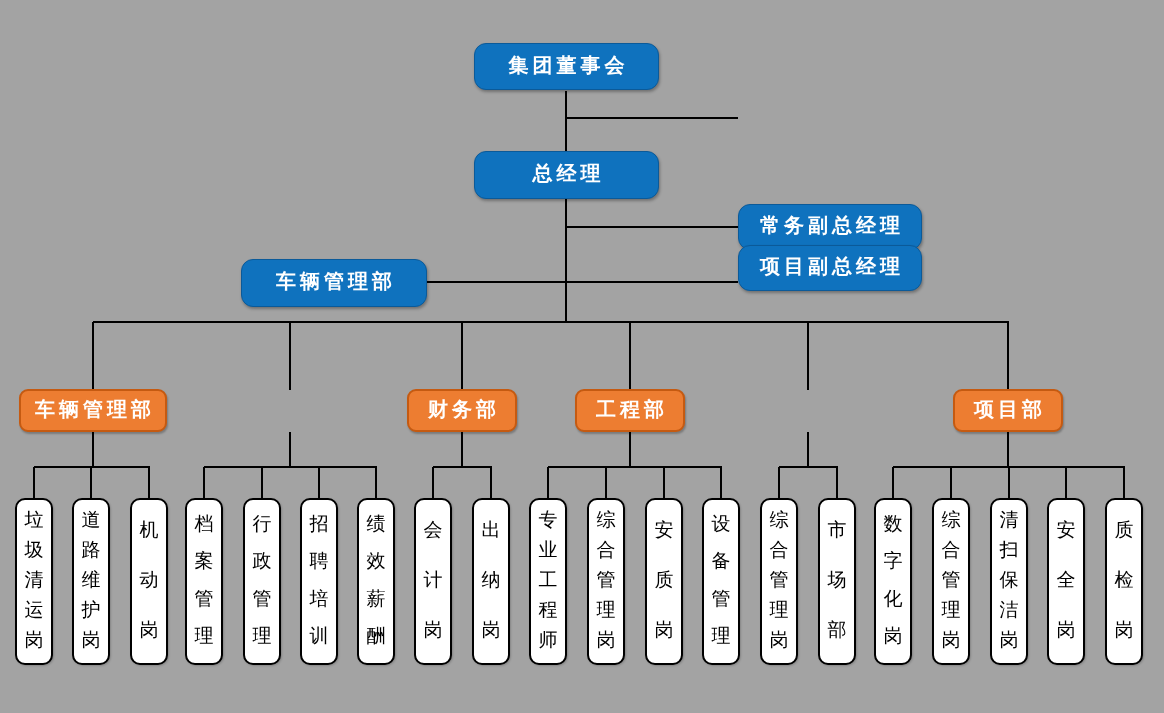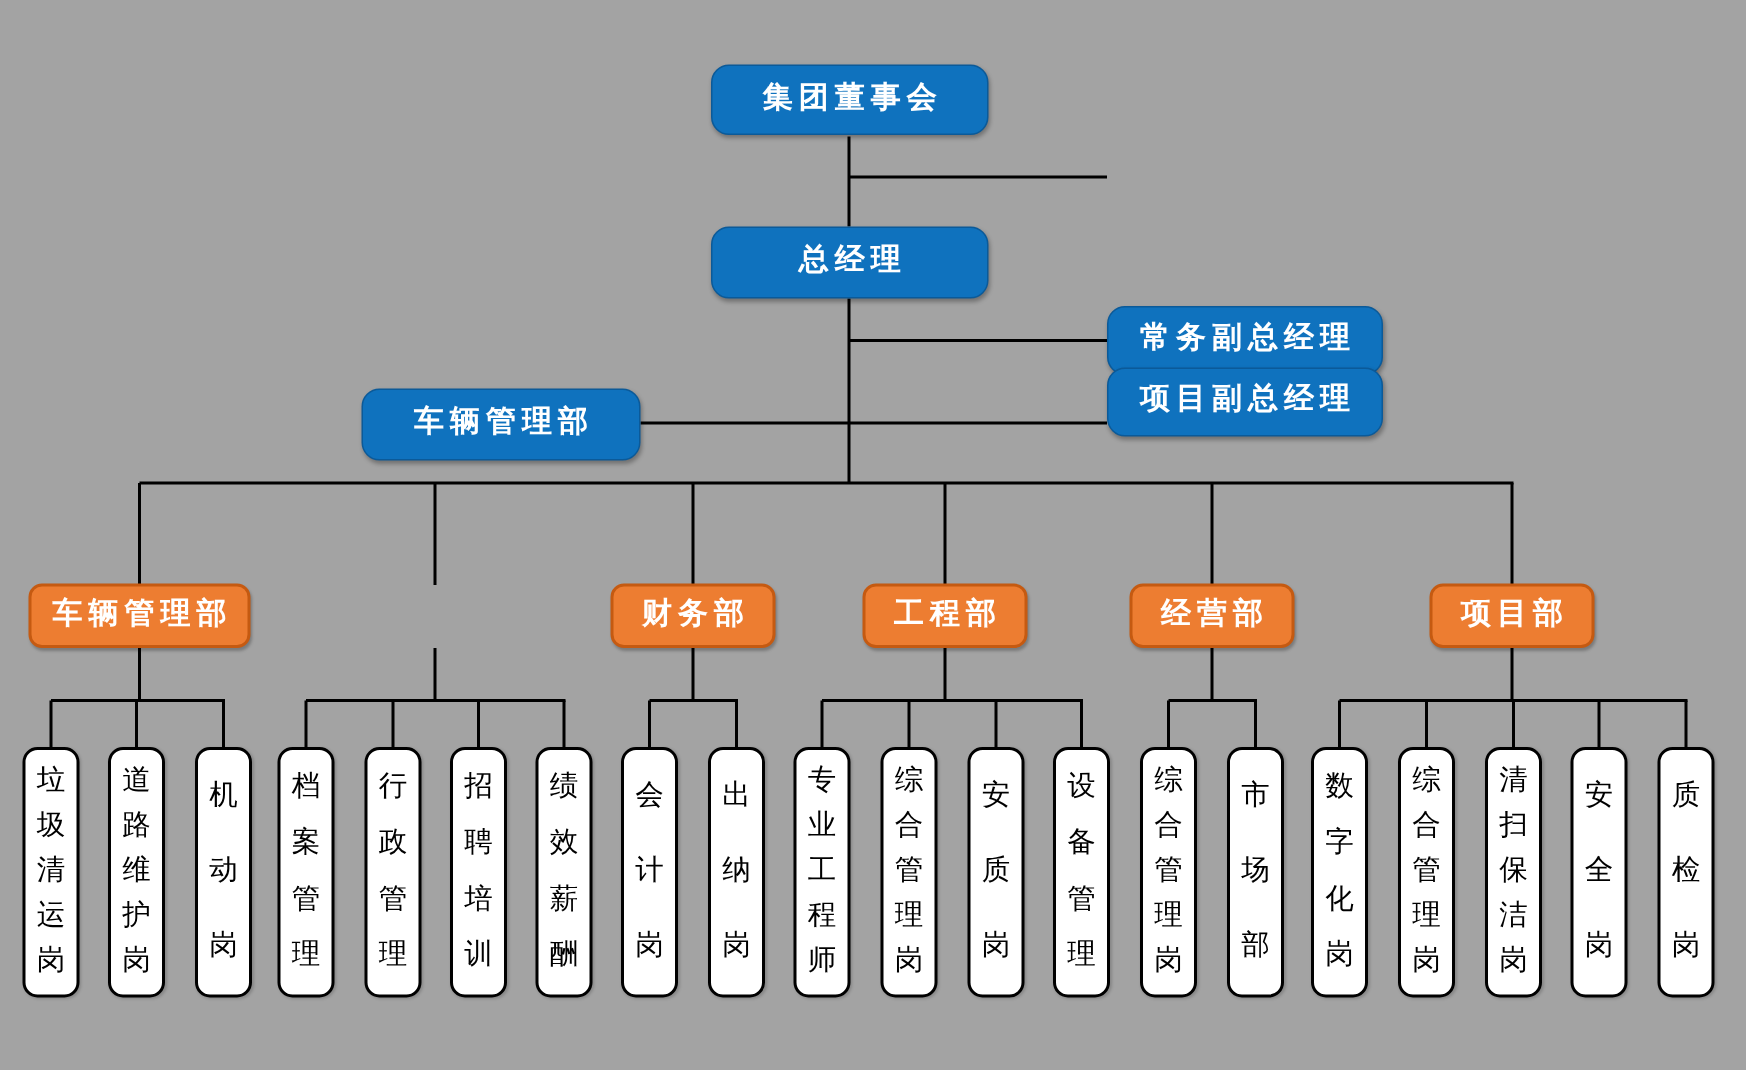--- a/index.html
+++ b/index.html
@@ -94,21 +94,20 @@
 
   <div class="node exec" style="left:474px;top:43px;width:185px;height:47px">集团董事会</div>
   <div class="node exec" style="left:474px;top:151px;width:185px;height:48px">总经理</div>
   <div class="node exec" style="left:738px;top:204px;width:184px;height:46px">常务副总经理</div>
   <div class="node exec" style="left:738px;top:245px;width:184px;height:46px">项目副总经理</div>
   <div class="node exec" style="left:241px;top:259px;width:186px;height:48px">车辆管理部</div>
 
   <div class="node dept" style="left:19px;top:389px;width:148px;height:43px">车辆管理部</div>
   <div class="node dept" style="left:575px;top:389px;width:110px;height:43px">工程部</div>
   <div class="node dept" style="left:407px;top:389px;width:110px;height:43px">财务部</div>
-  <div class="node dept" style="left:753px;top:389px;width:110px;height:43px">经营部</div>
   <div class="node dept" style="left:953px;top:389px;width:110px;height:43px">项目部</div>
 
   <div class="node leaf" style="left:15px;top:498px;width:38px;height:167px">
       <div class="vtext">
         <span>垃</span>
         <span>圾</span>
         <span>清</span>
         <span>运</span>
         <span>岗</span>
       </div>

